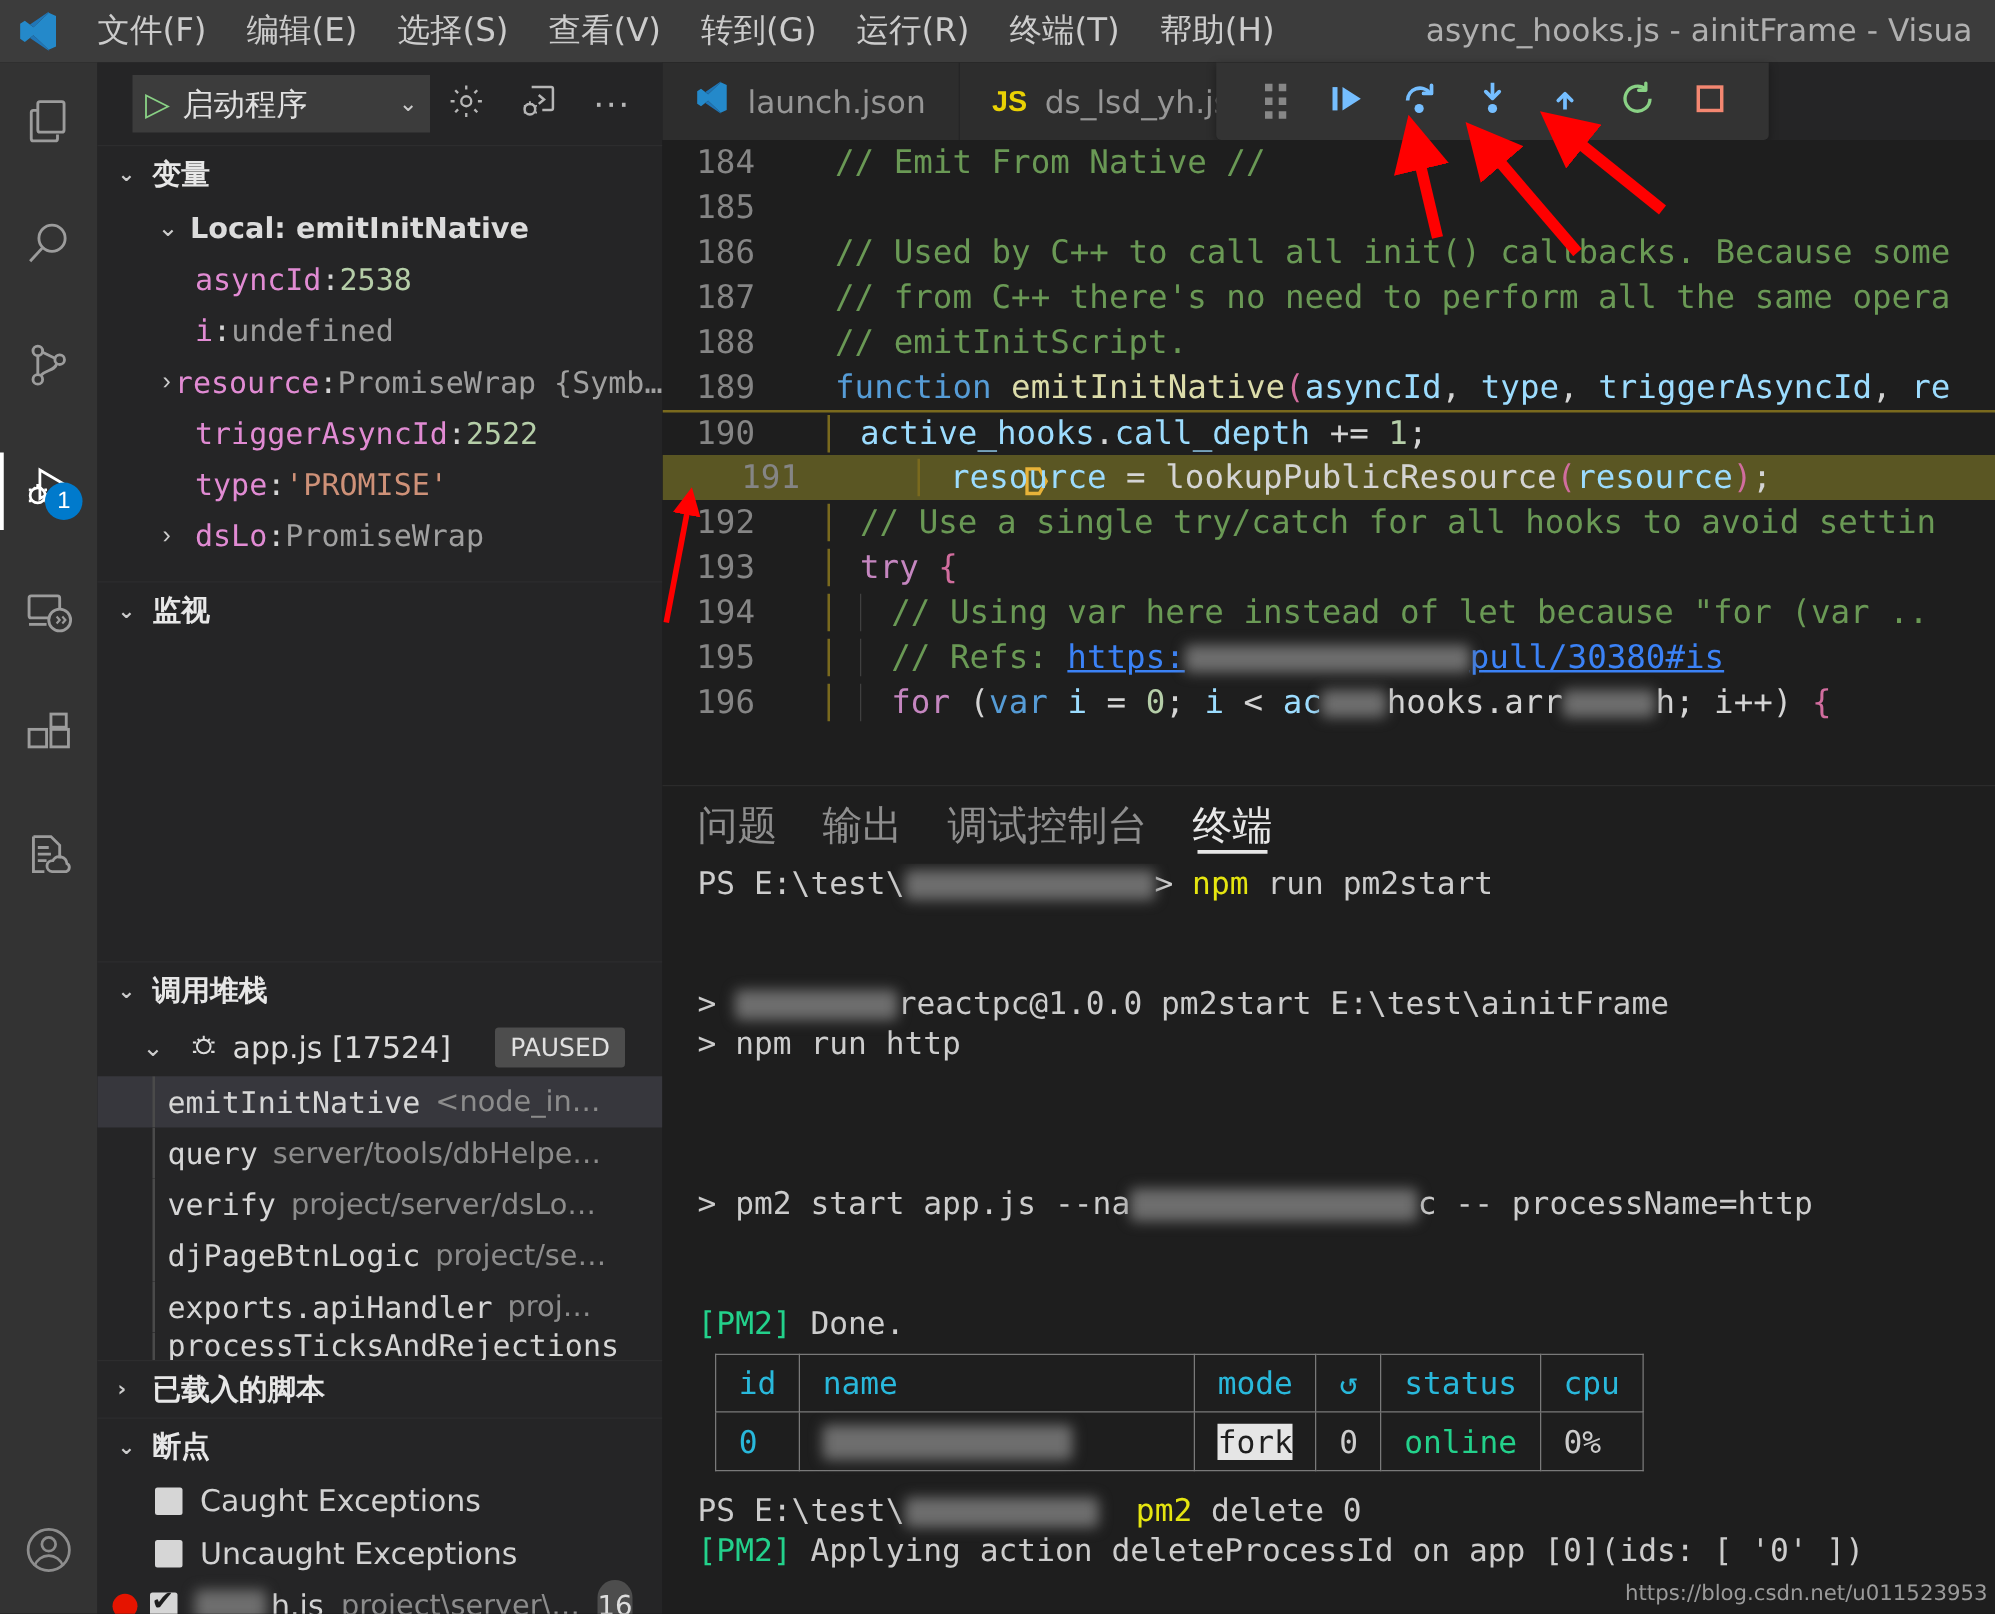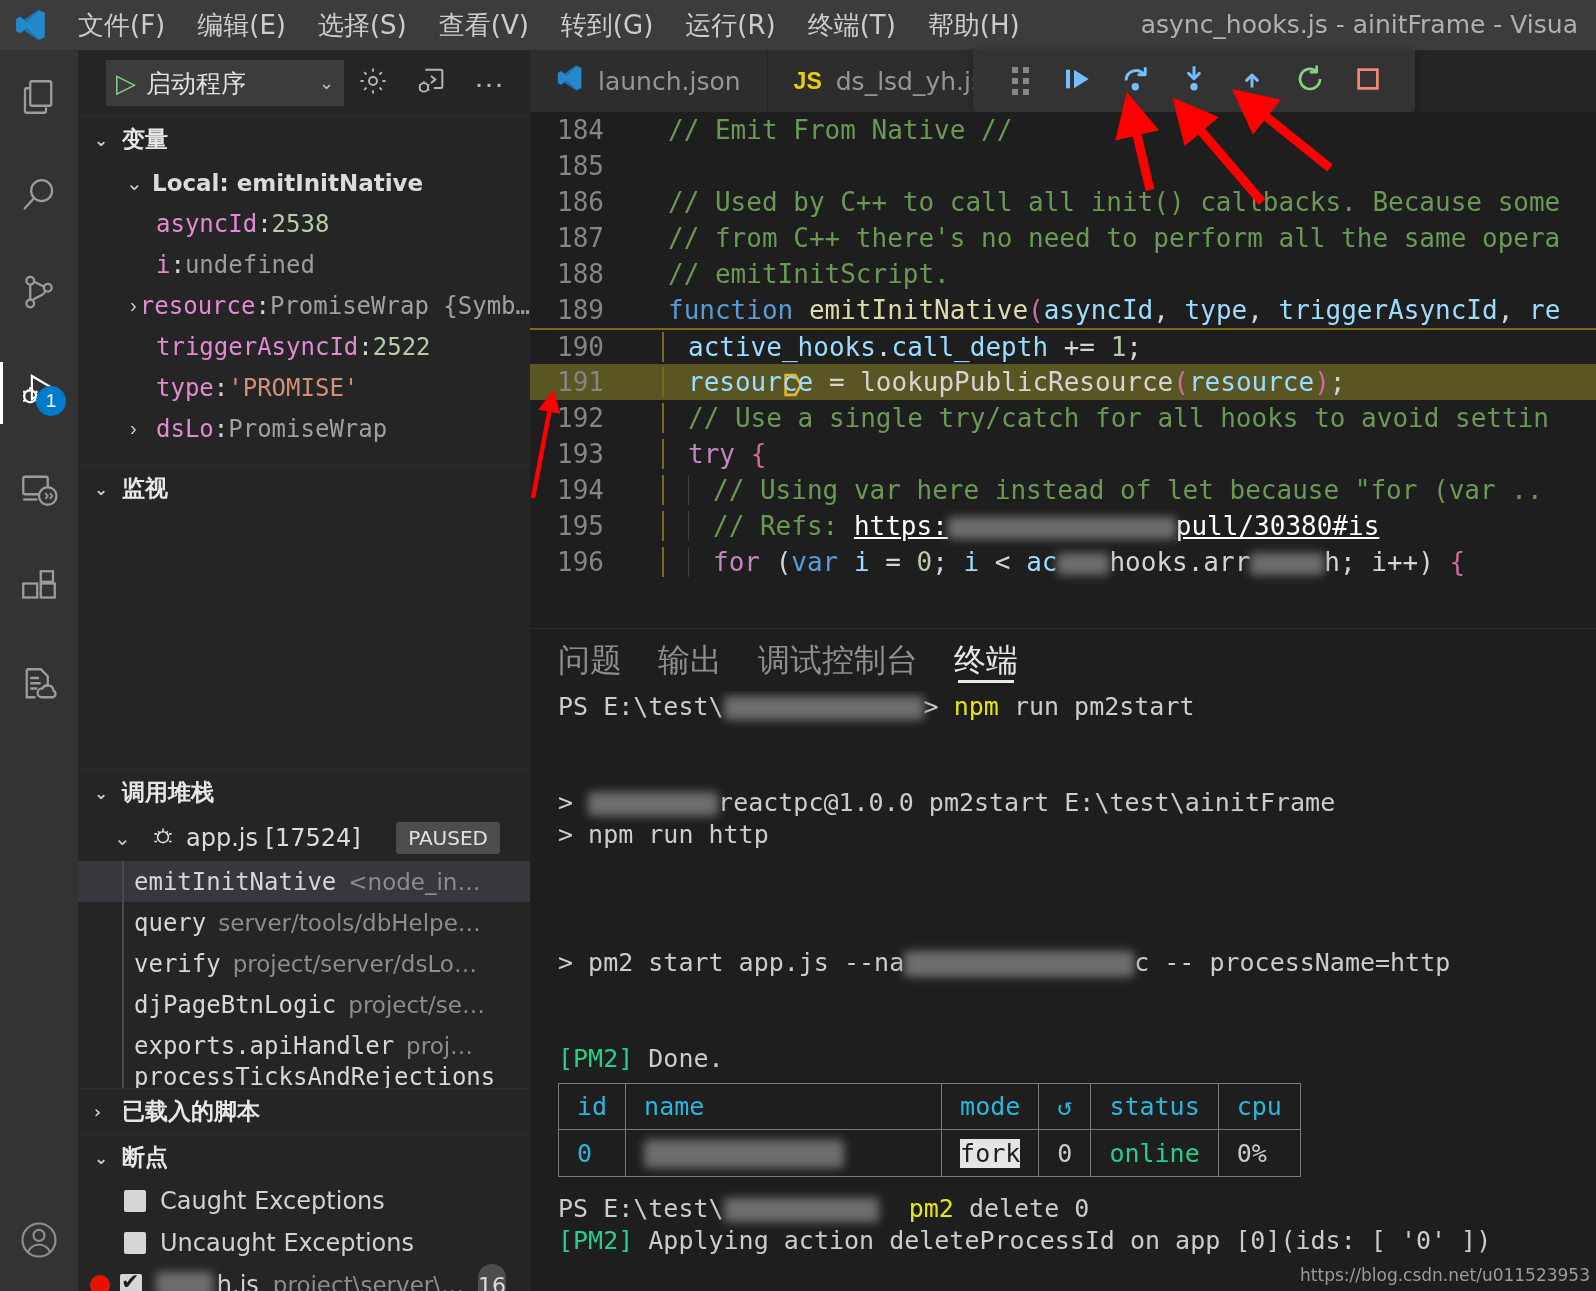--- a/index.html
+++ b/index.html
@@ -122,47 +122,47 @@
   .dbg-btn { width:58px; height:62px; display:flex; align-items:center; justify-content:center; }
   .grip { display:grid; grid-template-columns:repeat(2,6px); grid-gap:5px; opacity:.55;}
   .grip i { width:6px; height:6px; background:#cccccc; display:block; }
 
   .code { position:absolute; left:0; top:62px; width:1066px; height:516px; overflow:hidden; background:#1e1e1e;}
   .cline { height:36px; display:flex; align-items:center; font-family:"DejaVu Sans Mono","Liberation Mono",monospace; font-size:26px; white-space:pre; }
   .lnum { width:96px; text-align:right; padding-right:22px; color:#858585; flex:none; font-size:26px;}
   .gut { width:36px; flex:none; position:relative; }
   .ctext { flex:1; padding-left:6px; position:relative;}
   .cline.hl { background:#5a5623; }
-  .cline.hl .ctext, .cline.hl .lnum { position:relative; z-index:1;}
+  .cline.hl .ctext, .cline.hl .lnum { position:relative; z-index:1;margin-left:36px;}
   .cmt { color:#6a9955; }
   .kw  { color:#569cd6; }
   .kw2 { color:#c586c0; }
   .fnname { color:#dcdcaa; }
   .param { color:#9cdcfe; }
   .var { color:#9cdcfe; }
   .num { color:#b5cea8; }
   .op  { color:#d4d4d4; }
   .pink { color:#d16d9e; }
-  .lnk { color:#ffffff; text-decoration:underline; }
+  .lnk { color:#3b82f6; text-decoration:underline; }
 
   
   .panel { position:absolute; left:0; top:578px; width:1066px; height:663px; background:#1e1e1e; border-top:1px solid #2b2b2b;}
   .panel-tabs { height:62px; display:flex; align-items:center; padding-left:28px; gap:36px; }
   .ptab { font-size:32px; color:#8e8e8e; font-family:"DejaVu Sans","Liberation Sans",sans-serif; position:relative; line-height:62px;}
   .ptab.active { color:#e7e7e7; }
   .ptab.active::after { content:""; position:absolute; left:4px; right:4px; bottom:8px; height:3px; background:#e7e7e7;}
   .term { position:absolute; left:0; top:62px; width:1066px; height:601px; overflow:hidden;
           font-family:"DejaVu Sans Mono","Liberation Mono",monospace; font-size:25px; color:#cccccc; padding-left:28px;}
   .tline { height:32px; line-height:32px; white-space:pre; }
   .t-yellow { color:#e5e510; }
   .t-green { color:#23d18b; }
   .t-cyan { color:#29b8db; }
   .t-inv { background:#e5e5e5; color:#1e1e1e; }
 
-  table.pm2 { border-collapse:collapse; margin-top:8px;}
+  table.pm2 { border-collapse:collapse; margin-left:14px; margin-top:8px;}
   table.pm2 td, table.pm2 th { border:1px solid #7a7a7a; padding:8px 18px; font-size:25px; text-align:left;
                                font-family:"DejaVu Sans Mono","Liberation Mono",monospace; font-weight:normal;}
   table.pm2 th { color:#29b8db; }
   .cell-name { width:316px; }
   .watermark { position:absolute; right:6px; bottom:6px; font-size:17px; color:#9b9b9b;
                font-family:"DejaVu Sans","Liberation Sans",sans-serif;}
 
   
   .arrows { position:absolute; left:0; top:0; width:1596px; height:1291px; pointer-events:none; }
 </style>

